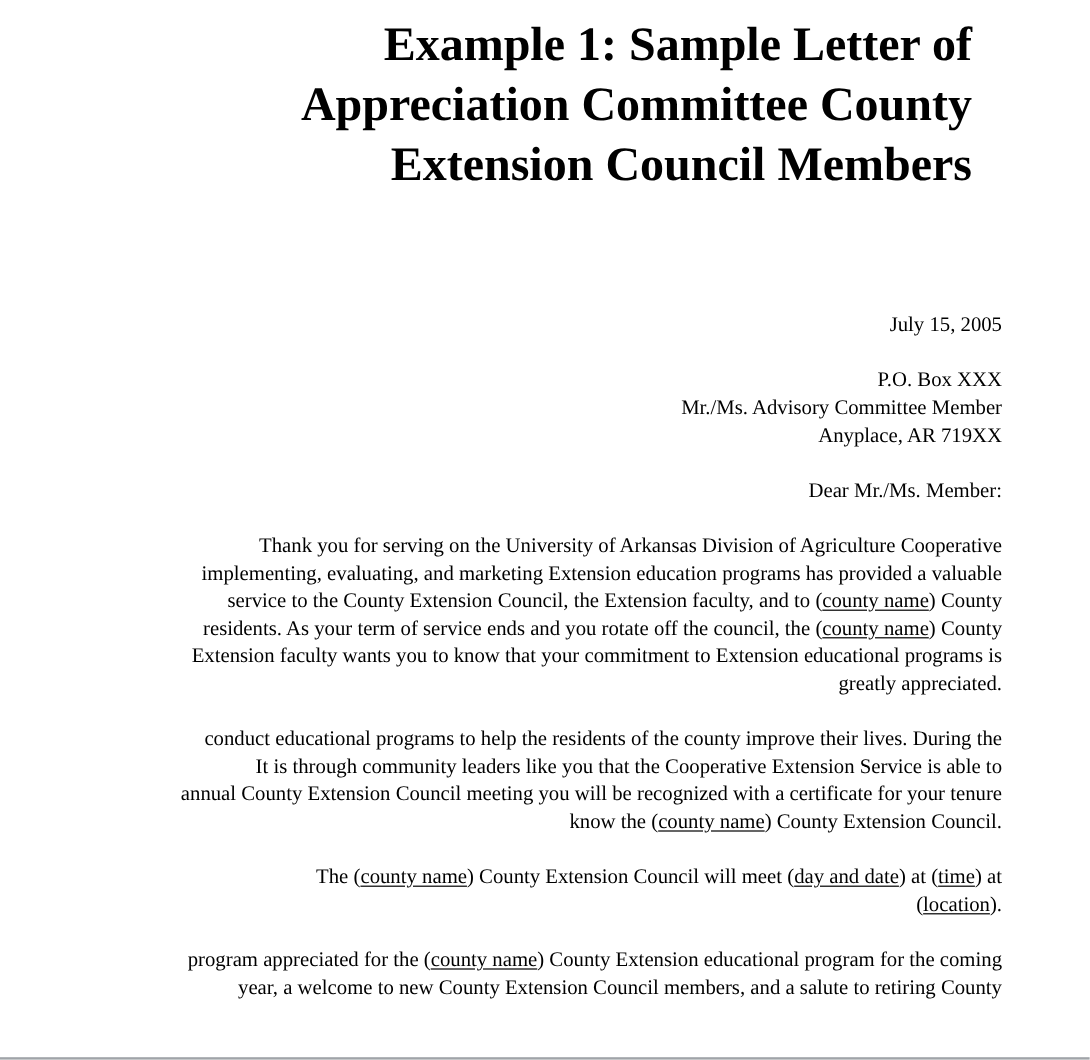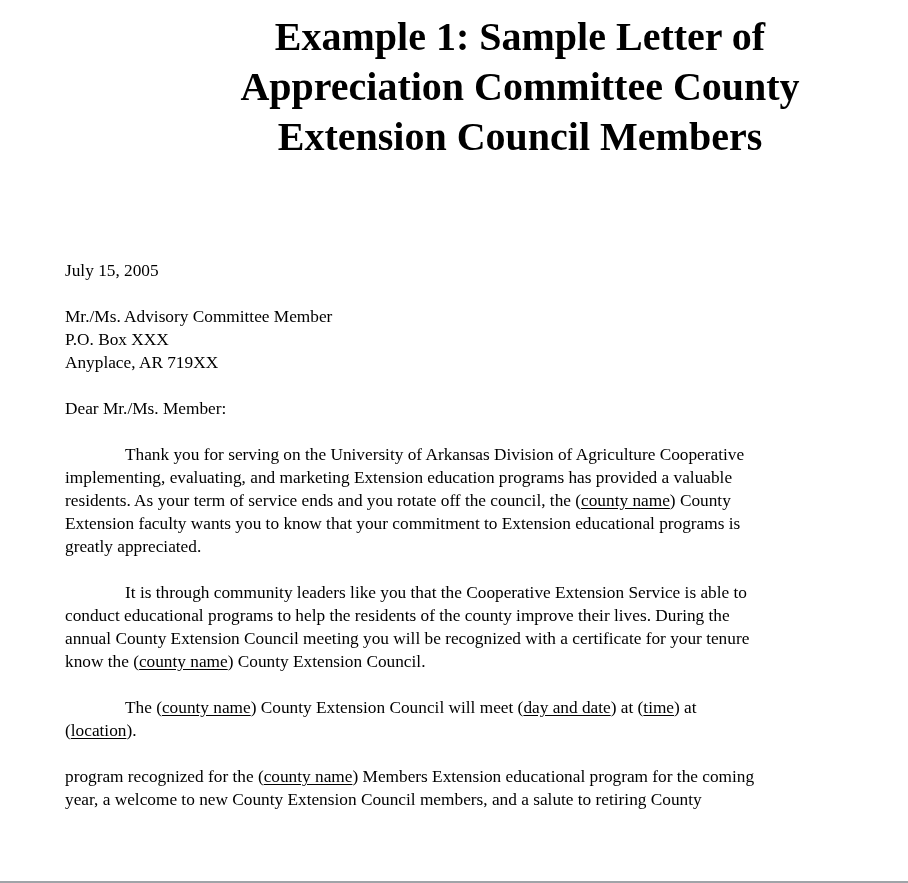--- a/index.html
+++ b/index.html
@@ -3,27 +3,27 @@
   <meta charset="utf-8">
   <style>
     html, body { margin: 0; padding: 0; background: #ffffff; }
     body {
       width: 908px; height: 883px; overflow: hidden; position: relative;
       font-family: "Liberation Serif", "DejaVu Serif", serif;
       color: #000000;
     }
     .title {
       position: absolute; left: 230px; top: 12px; width: 580px;
-      text-align: center; font-weight: bold; font-size: 40px; line-height: 50px;
+      text-align: right; font-weight: bold; font-size: 40px; line-height: 50px;
       margin: 0;
     }
     .title div { white-space: nowrap; }
     .letter {
       position: absolute; left: 65px; top: 259px; width: 770px;
-      font-size: 17.3px; line-height: 23px;
+      font-size: 17.3px; line-height: 23px; text-align: right;
     }
     .line { white-space: nowrap; height: 23px; }
     .gap { height: 23px; }
     .indent { padding-left: 60px; }
     .u { text-decoration: underline; text-underline-offset: 2px; }
     .bottom-rule {
       position: absolute; left: 0; right: 0; bottom: 0; height: 2px; background: #a0a4a8;
     }
   </style>
 </head>
@@ -33,51 +33,52 @@
   <div>Example 1: Sample Letter of</div>
   <div>Appreciation Committee County</div>
   <div>Extension Council Members</div>
 </h1>
 
 <div class="letter">
   <div class="line">July 15, 2005</div>
   <div class="gap"></div>
 
   <div>
+    <div class="line">P.O. Box XXX</div>
     <div class="line">Mr./Ms. Advisory Committee Member</div>
-    <div class="line">P.O. Box XXX</div>
     <div class="line">Anyplace, AR 719XX</div>
   </div>
   <div class="gap"></div>
 
   <div class="line">Dear Mr./Ms. Member:</div>
   <div class="gap"></div>
 
   <div>
     <div class="line indent">Thank you for serving on the University of Arkansas Division of Agriculture Cooperative</div>
     <div class="line">implementing, evaluating, and marketing Extension education programs has provided a valuable</div>
+    <div class="line"><span>service to the County Extension Council, the Extension faculty, and to (</span><span class="u">county name</span><span>) County</span></div>
     <div class="line"><span>residents. As your term of service ends and you rotate off the council, the (</span><span class="u">county name</span><span>) County</span></div>
     <div class="line">Extension faculty wants you to know that your commitment to Extension educational programs is</div>
     <div class="line">greatly appreciated.</div>
   </div>
   <div class="gap"></div>
 
   <div>
+    <div class="line">conduct educational programs to help the residents of the county improve their lives. During the</div>
     <div class="line indent">It is through community leaders like you that the Cooperative Extension Service is able to</div>
-    <div class="line">conduct educational programs to help the residents of the county improve their lives. During the</div>
     <div class="line">annual County Extension Council meeting you will be recognized with a certificate  for your tenure</div>
     <div class="line"><span>know the (</span><span class="u">county name</span><span>) County Extension Council.</span></div>
   </div>
   <div class="gap"></div>
 
   <div>
     <div class="line indent"><span>The (</span><span class="u">county name</span><span>) County Extension Council will meet (</span><span class="u">day and date</span><span>) at (</span><span class="u">time</span><span>) at</span></div>
     <div class="line"><span>(</span><span class="u">location</span><span>).</span></div>
   </div>
   <div class="gap"></div>
 
   <div>
-    <div class="line"><span>program recognized for the (</span><span class="u">county name</span><span>) Members Extension educational program for the coming</span></div>
+    <div class="line"><span>program appreciated for the (</span><span class="u">county name</span><span>) County Extension educational program for the coming</span></div>
     <div class="line">year, a welcome to new County Extension Council members, and a salute to retiring County</div>
   </div>
 </div>
 
 <div class="bottom-rule"></div>
 
 </body></html>

